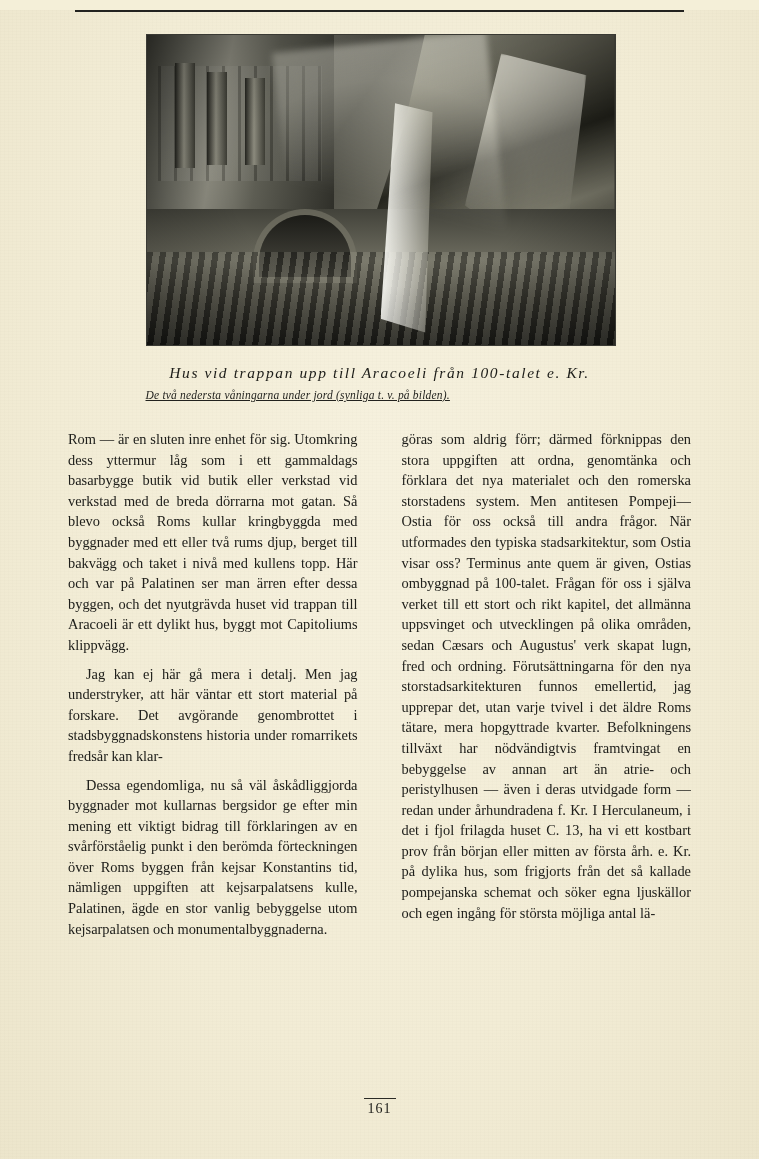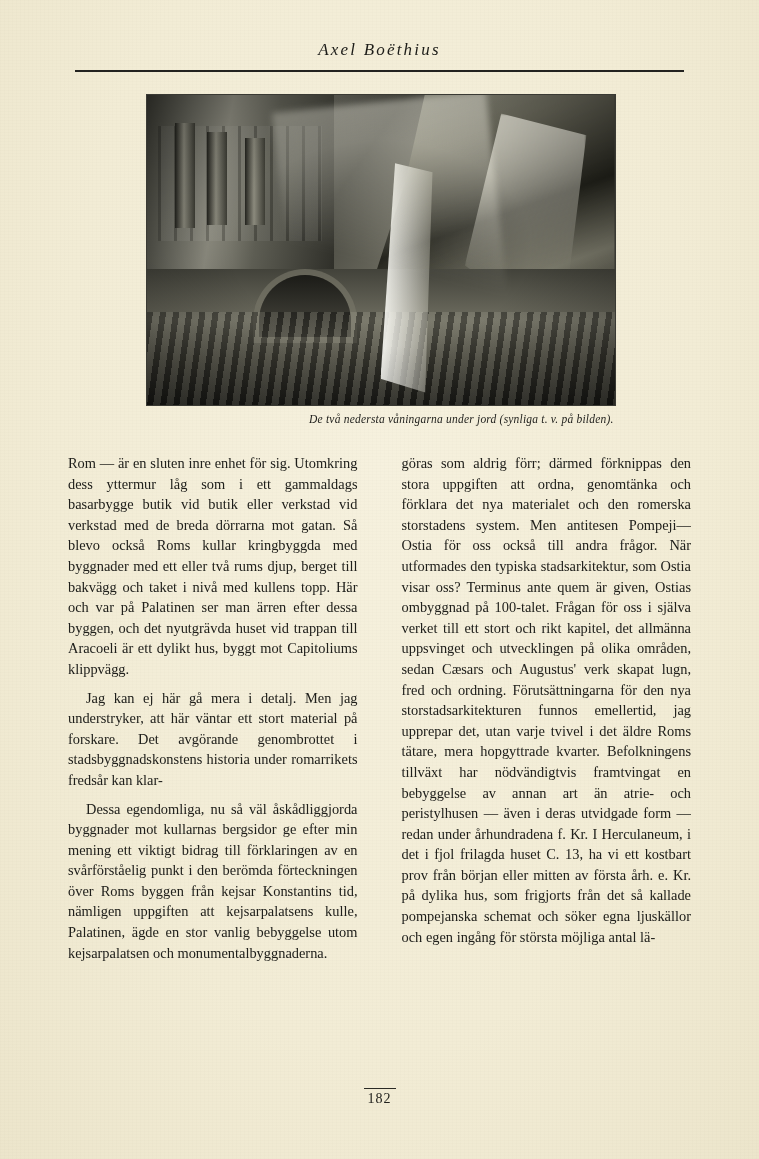--- a/index.html
+++ b/index.html
@@ -150,26 +150,27 @@
   }
   .figure-caption {
     text-align: center;
     font-style: italic;
     font-size: 15.5px;
     letter-spacing: 1.6px;
     margin-top: 18px;
     color: #1d1d19;
   }
   .figure-subcaption {
-    text-align: right;
+    text-align: left;
     font-style: italic;
     font-size: 11.5px;
     letter-spacing: 0.2px;
     margin-top: 7px;
     color: #23231f;
+    text-decoration: underline;
   }
   .columns {
     margin-top: 20px;
     display: flex;
     gap: 28px;
   }
   .col {
     width: 311px;
     font-size: 14.4px;
     line-height: 1.43;
@@ -196,49 +197,49 @@
     border-top: 1px solid #2a2a25;
     padding: 2px 4px 0 4px;
   }
 </style>
 </head>
 <body>
 
 <div class="page">
   <div class="grain"></div>
 
-  <div class="running-head">Axel Boëthius</div>
   <hr class="head-rule">
 
   <div class="figure">
     <div class="figure-image">
       <div class="ph-sky"></div>
       <div class="ph-wall-left"></div>
       <div class="ph-column ph-col1"></div>
       <div class="ph-column ph-col2"></div>
       <div class="ph-column ph-col3"></div>
       <div class="ph-rock"></div>
       <div class="ph-rock-light"></div>
       <div class="ph-foreground"></div>
       <div class="ph-arch"></div>
       <div class="ph-rubble"></div>
       <div class="ph-whitepillar"></div>
       <div class="ph-beam"></div>
       <div class="ph-vignette"></div>
     </div>
+    <div class="figure-caption">Hus vid trappan upp till Aracoeli från 100-talet e. Kr.</div>
     <div class="figure-subcaption">De två nedersta våningarna under jord (synliga t. v. på bilden).</div>
   </div>
 
   <div class="columns">
     <div class="col">
       <p class="first">Rom — är en sluten inre enhet för sig. Utomkring dess yttermur låg som i ett gammaldags basarbygge butik vid butik eller verkstad vid verkstad med de breda dörrarna mot gatan. Så blevo också Roms kullar kringbyggda med byggnader med ett eller två rums djup, berget till bakvägg och taket i nivå med kullens topp. Här och var på Palatinen ser man ärren efter dessa byggen, och det nyutgrävda huset vid trappan till Aracoeli är ett dylikt hus, byggt mot Capitoliums klippvägg.</p>
       <p>Jag kan ej här gå mera i detalj. Men jag understryker, att här väntar ett stort material på forskare. Det avgörande genombrottet i stadsbyggnadskonstens historia under romarrikets fredsår kan klar-</p>
       <p>Dessa egendomliga, nu så väl åskådliggjorda byggnader mot kullarnas bergsidor ge efter min mening ett viktigt bidrag till förklaringen av en svårförståelig punkt i den berömda förteckningen över Roms byggen från kejsar Konstantins tid, nämligen uppgiften att kejsarpalatsens kulle, Palatinen, ägde en stor vanlig bebyggelse utom kejsarpalatsen och monumentalbyggnaderna.</p>
     </div>
     <div class="col">
       <p class="first">göras som aldrig förr; därmed förknippas den stora uppgiften att ordna, genomtänka och förklara det nya materialet och den romerska storstadens system. Men antitesen Pompeji—Ostia för oss också till andra frågor. När utformades den typiska stadsarkitektur, som Ostia visar oss? Terminus ante quem är given, Ostias ombyggnad på 100-talet. Frågan för oss i själva verket till ett stort och rikt kapitel, det allmänna uppsvinget och utvecklingen på olika områden, sedan Cæsars och Augustus' verk skapat lugn, fred och ordning. Förutsättningarna för den nya storstadsarkitekturen funnos emellertid, jag upprepar det, utan varje tvivel i det äldre Roms tätare, mera hopgyttrade kvarter. Befolkningens tillväxt har nödvändigtvis framtvingat en bebyggelse av annan art än atrie- och peristylhusen — även i deras utvidgade form — redan under århundradena f. Kr. I Herculaneum, i det i fjol frilagda huset C. 13, ha vi ett kostbart prov från början eller mitten av första årh. e. Kr. på dylika hus, som frigjorts från det så kallade pompejanska schemat och söker egna ljuskällor och egen ingång för största möjliga antal lä-</p>
     </div>
   </div>
 
   <div class="folio">
-    <span>182</span>
+    <span>161</span>
   </div>
 </div>
 
 </body></html>

